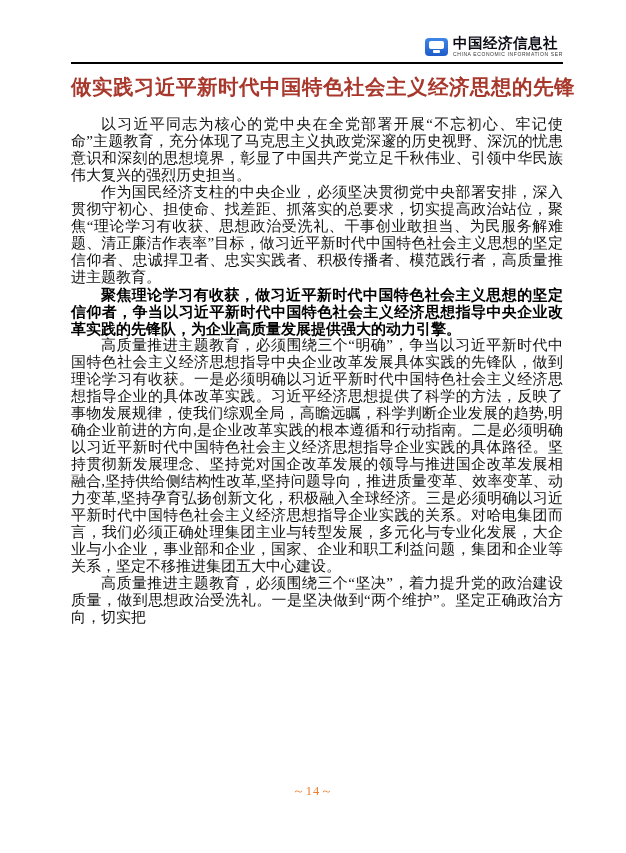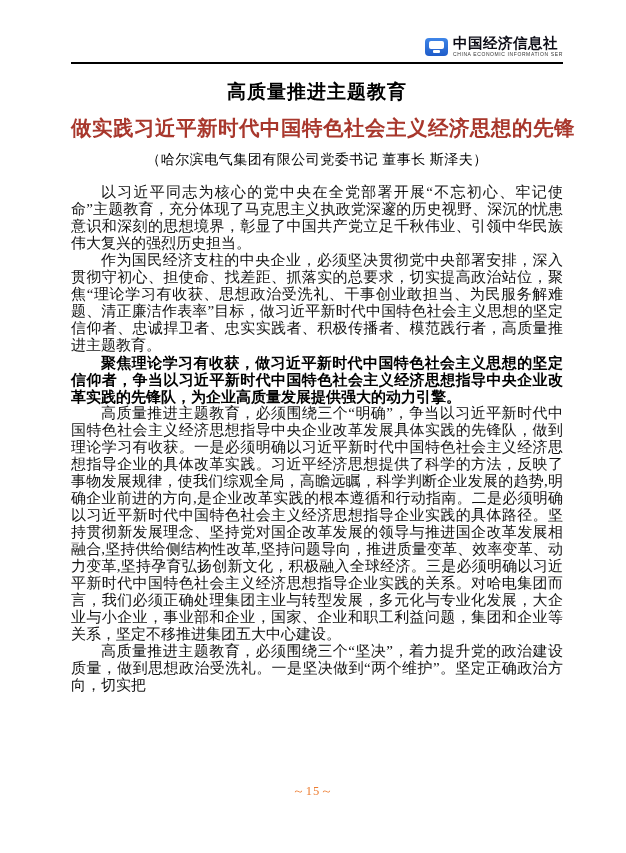--- a/index.html
+++ b/index.html
@@ -118,28 +118,26 @@
         <div class="brand-icon"></div>
         <div class="brand-text">
           <span class="brand-name">中国经济信息社</span>
           <span class="brand-sub">CHINA ECONOMIC INFORMATION SERVICE</span>
         </div>
       </div>
     </div>
     <div class="header-rule"></div>
 
 
-    <h1 class="article-title">高质量推进主题教育</h1>
     <h2 class="article-subtitle">做实践习近平新时代中国特色社会主义经济思想的先锋</h2>
-    <div class="article-byline">（哈尔滨电气集团有限公司党委书记 董事长 斯泽夫）</div>
 
     <div class="body-text">
       <p>以习近平同志为核心的党中央在全党部署开展“不忘初心、牢记使命”主题教育，充分体现了马克思主义执政党深邃的历史视野、深沉的忧患意识和深刻的思想境界，彰显了中国共产党立足千秋伟业、引领中华民族伟大复兴的强烈历史担当。</p>
       <p>作为国民经济支柱的中央企业，必须坚决贯彻党中央部署安排，深入贯彻守初心、担使命、找差距、抓落实的总要求，切实提高政治站位，聚焦“理论学习有收获、思想政治受洗礼、干事创业敢担当、为民服务解难题、清正廉洁作表率”目标，做习近平新时代中国特色社会主义思想的坚定信仰者、忠诚捍卫者、忠实实践者、积极传播者、模范践行者，高质量推进主题教育。</p>
       <p class="bold-para">聚焦理论学习有收获，做习近平新时代中国特色社会主义思想的坚定信仰者，争当以习近平新时代中国特色社会主义经济思想指导中央企业改革实践的先锋队，为企业高质量发展提供强大的动力引擎。</p>
       <p>高质量推进主题教育，必须围绕三个“明确”，争当以习近平新时代中国特色社会主义经济思想指导中央企业改革发展具体实践的先锋队，做到理论学习有收获。一是必须明确以习近平新时代中国特色社会主义经济思想指导企业的具体改革实践。习近平经济思想提供了科学的方法，反映了事物发展规律，使我们综观全局，高瞻远瞩，科学判断企业发展的趋势,明确企业前进的方向,是企业改革实践的根本遵循和行动指南。二是必须明确以习近平新时代中国特色社会主义经济思想指导企业实践的具体路径。坚持贯彻新发展理念、坚持党对国企改革发展的领导与推进国企改革发展相融合,坚持供给侧结构性改革,坚持问题导向，推进质量变革、效率变革、动力变革,坚持孕育弘扬创新文化，积极融入全球经济。三是必须明确以习近平新时代中国特色社会主义经济思想指导企业实践的关系。对哈电集团而言，我们必须正确处理集团主业与转型发展，多元化与专业化发展，大企业与小企业，事业部和企业，国家、企业和职工利益问题，集团和企业等关系，坚定不移推进集团五大中心建设。</p>
       <p>高质量推进主题教育，必须围绕三个“坚决”，着力提升党的政治建设质量，做到思想政治受洗礼。一是坚决做到“两个维护”。坚定正确政治方向，切实把</p>
     </div>
 
   </div>
 
-  <div class="page-number">～15～</div>
+  <div class="page-number">～14～</div>
 </div>
 
 </body></html>

